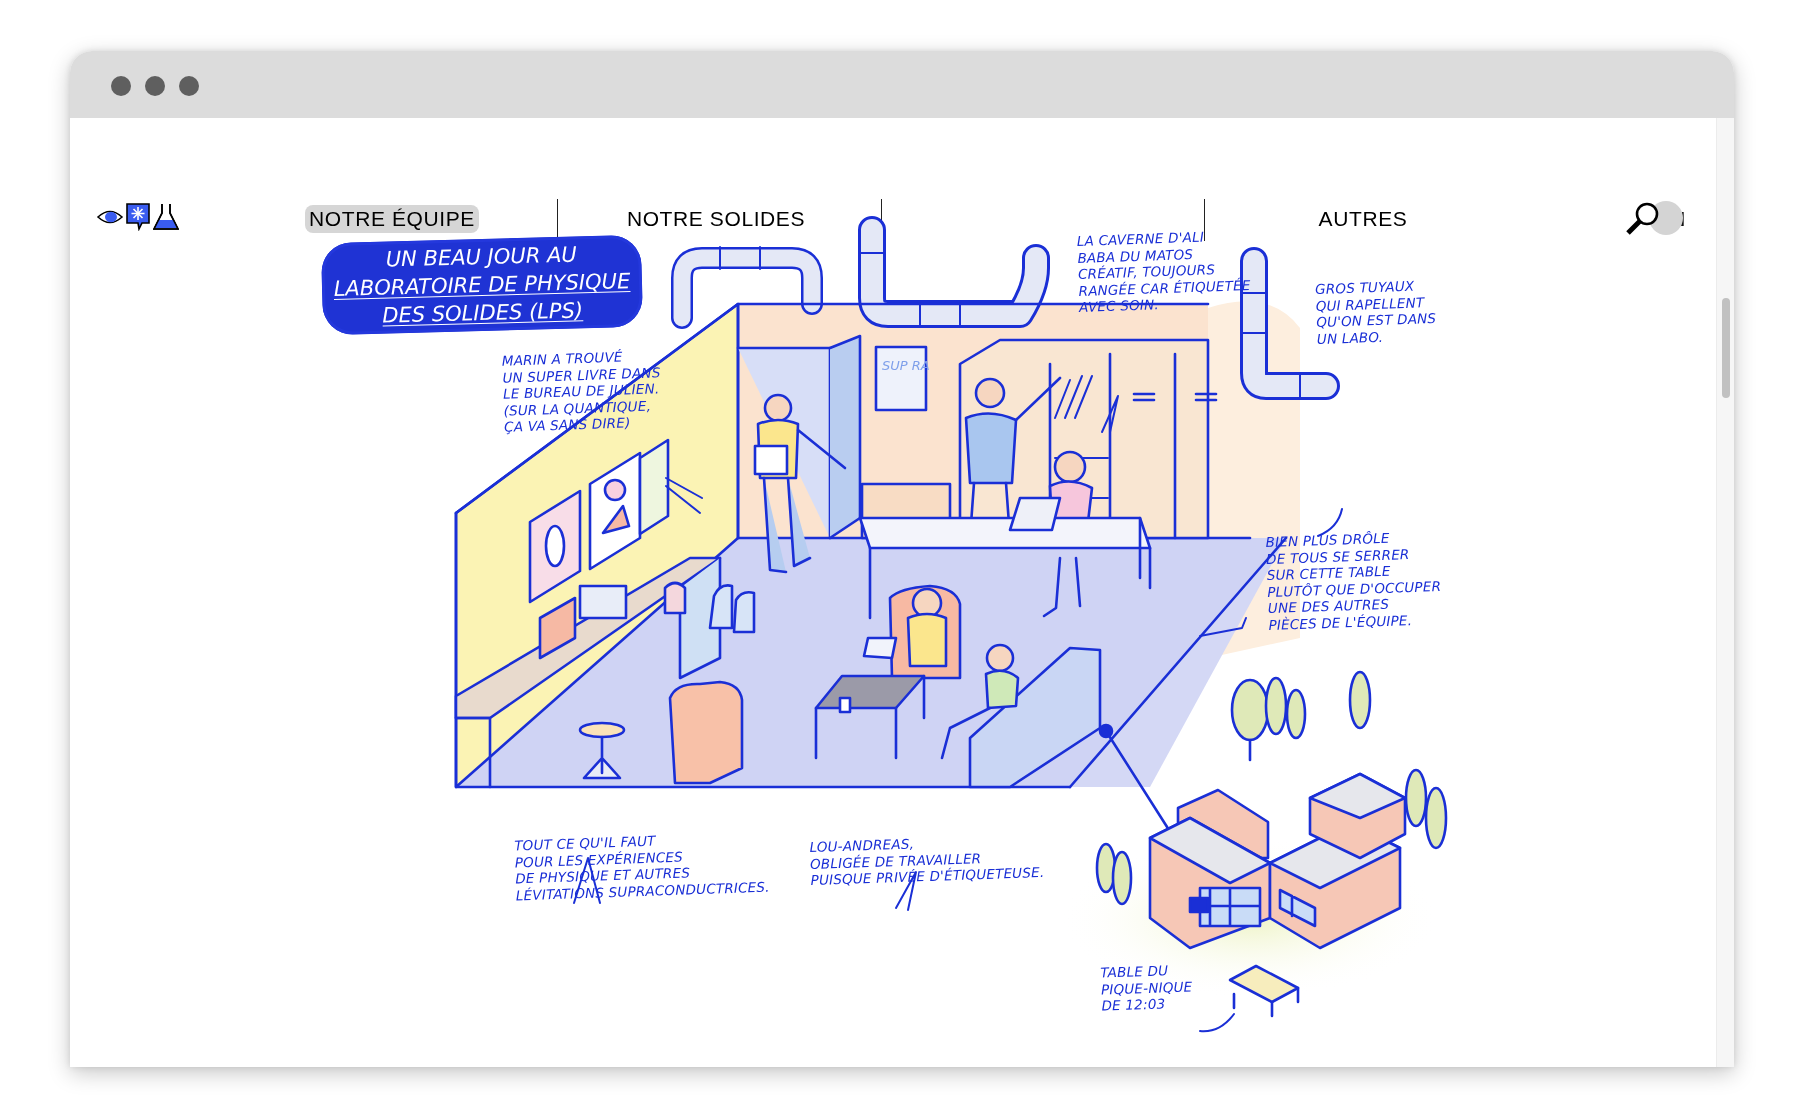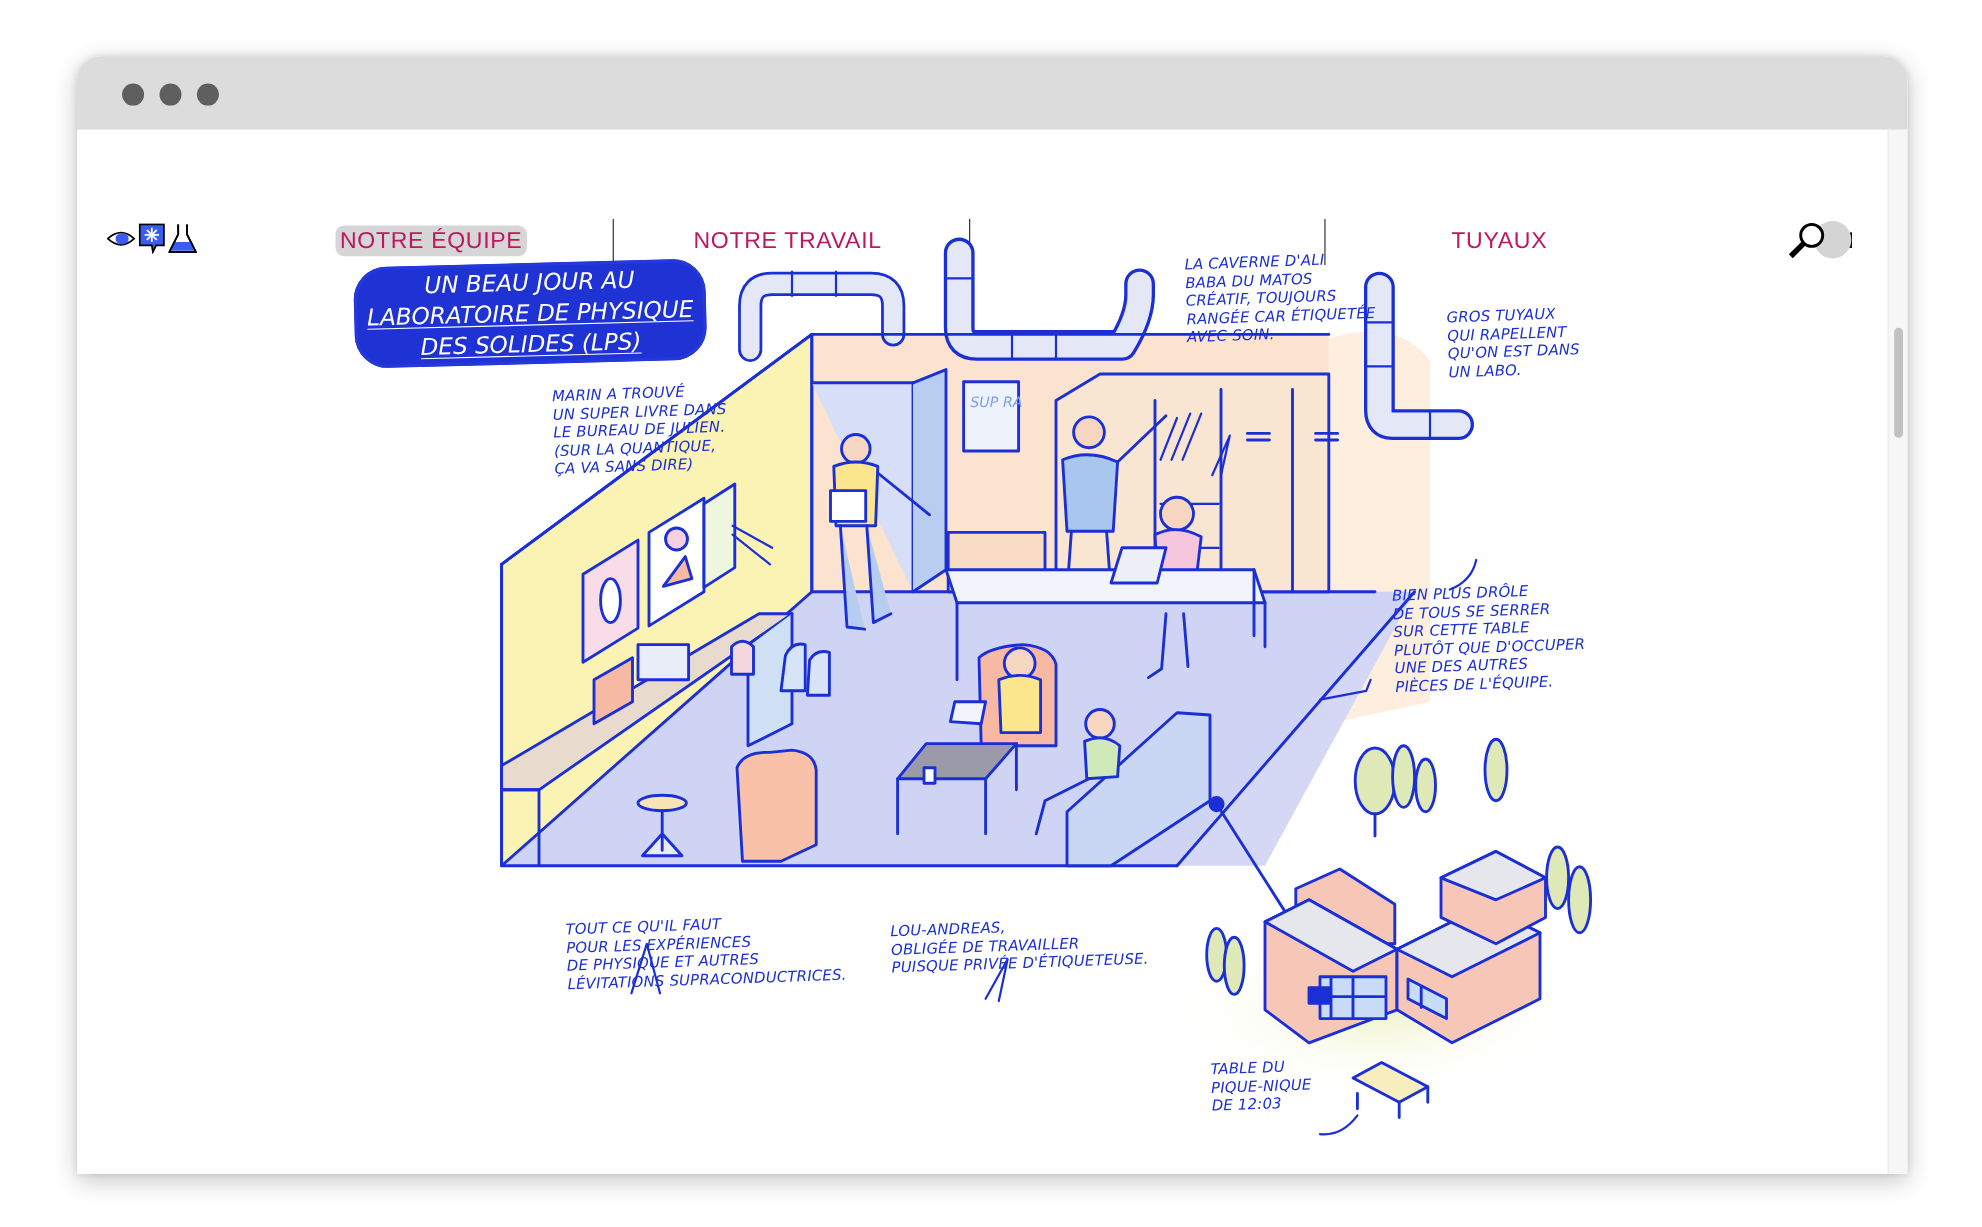--- a/index.html
+++ b/index.html
@@ -15,21 +15,21 @@
   .viewport { position:absolute; left:0; top:67px; width:1664px; height:949px; background:#fff; }
   .scroll-track { position:absolute; right:0; top:0; width:17px; height:100%; background:#f6f6f6; border-left:1px solid #ececec; }
   .scroll-thumb { position:absolute; left:5px; top:180px; width:8px; height:100px; border-radius:5px; background:#c1c1c1; }
 
   .logo { position:absolute; left:27px; top:85px; display:flex; align-items:center; gap:3px; }
   .logo svg { display:block; }
 
   .nav { position:absolute; top:78px; left:0; width:1664px; height:46px; }
   .nav-item {
     position:absolute; top:0; height:46px; display:flex; align-items:center; justify-content:center;
-    font-family:"Liberation Sans", sans-serif; font-size:21px; letter-spacing:0.6px; color:#be185d; cursor:pointer;
+    font-family:"Liberation Sans", sans-serif; font-size:21px; letter-spacing:0.6px; color:#000000; cursor:pointer;
   }
   .nav-item span { padding:2px 4px; border-radius:8px; }
   .nav-item.active span { background:#d6d6d6; }
   .nav-divider { position:absolute; top:3px; width:1px; height:42px; background:#222; }
 
   .lang { position:absolute; top:78px; right:48px; height:46px; display:flex; align-items:center; font-size:21px; letter-spacing:0.5px; color:#111; cursor:pointer; }
   .search { position:absolute; left:1552px; top:80px; width:62px; height:40px; cursor:pointer; }
 
   .illus { position:absolute; left:0; top:0; }
   .hand {
@@ -77,26 +77,26 @@
         <path d="M9 1 V10 L1 26 H25 L17 10 V1" fill="none" stroke="#000" stroke-width="1.6"></path>
       </svg>
     </div>
 
     <nav class="nav">
       <div class="nav-item active" style="left:212px;width:220px">
         <span>NOTRE ÉQUIPE</span>
       </div>
       <div class="nav-divider" style="left:487px"></div>
       <div class="nav-item" style="left:536px;width:220px">
-        <span>NOTRE TRAVAIL</span>
+        <span>NOTRE SOLIDES</span>
       </div>
       <div class="nav-divider" style="left:811px"></div>
       <div class="nav-divider" style="left:1134px"></div>
       <div class="nav-item" style="left:1183px;width:220px">
-        <span>TUYAUX</span>
+        <span>AUTRES</span>
       </div>
     </nav>
     <div class="lang">EN</div>
 
     <div class="search">
       <svg width="62" height="40" viewBox="0 0 62 40">
         <circle cx="44" cy="20" r="17" fill="#d4d4d4"></circle>
         <circle cx="25" cy="16" r="10" fill="#fff" stroke="#000" stroke-width="2.6"></circle>
         <line x1="18" y1="23" x2="6" y2="35" stroke="#000" stroke-width="5" stroke-linecap="butt"></line>
       </svg>

